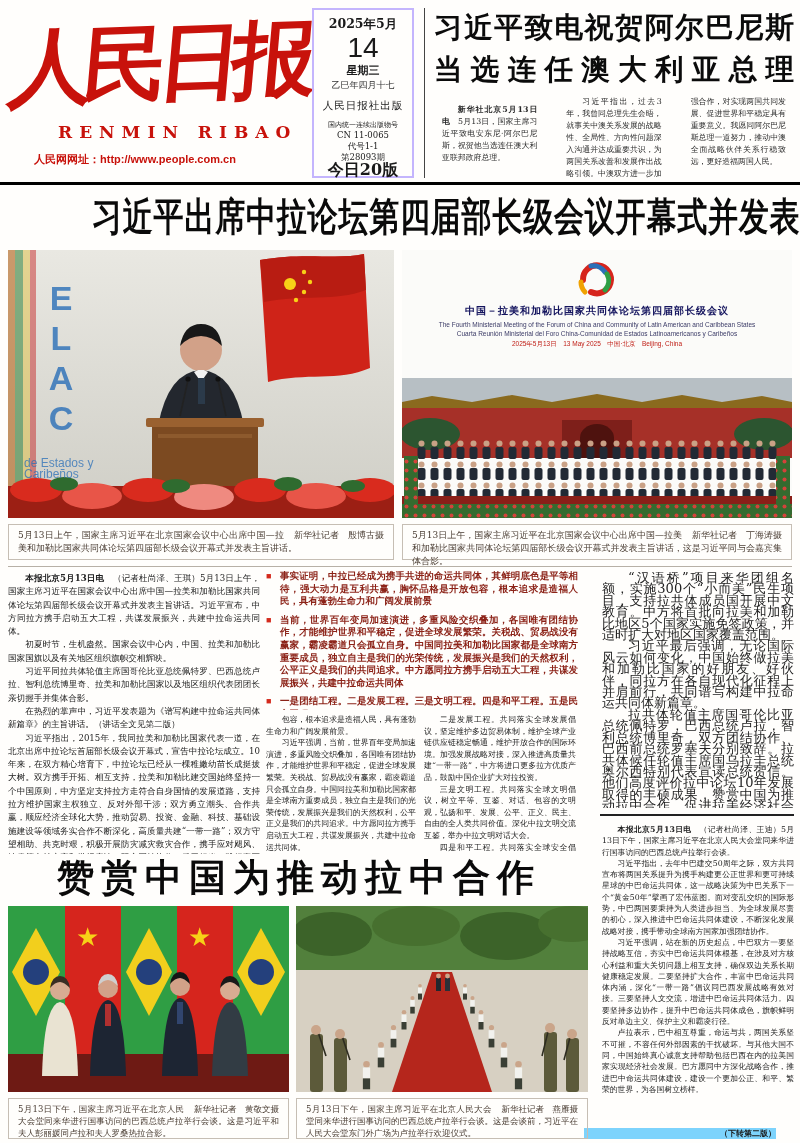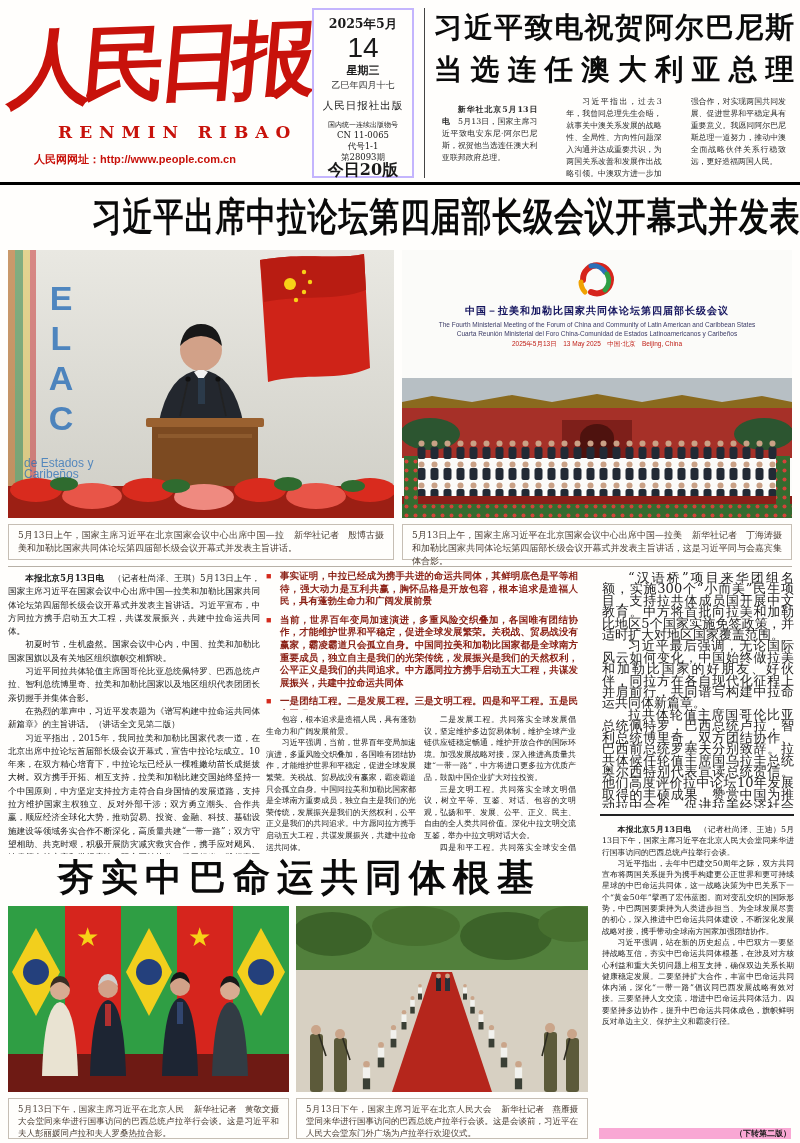--- a/index.html
+++ b/index.html
@@ -68,22 +68,22 @@
         font-family:"Liberation Sans",sans-serif;text-align:justify;text-indent:0;padding-left:14px;position:relative;}
   .bullets p::before{content:"■";color:#d42a1d;position:absolute;left:0;top:0;font-size:9px;}
   .subcol1{left:266px;top:714px;width:150px;height:140px;font-size:7.9px;line-height:11.6px;}
   .subcol2{left:424px;top:714px;width:152px;height:140px;font-size:7.9px;line-height:11.6px;}
   .rightcol{left:602px;top:572px;width:192px;height:236px;font-size:13px;line-height:11.4px;}
   .rc-rule{position:absolute;left:600px;top:814px;width:194px;height:2px;background:#222;}
   
   .headline2{position:absolute;left:10px;top:856px;width:578px;height:44px;text-align:center;
         font-weight:bold;font-size:37px;line-height:44px;color:#0a0a0a;letter-spacing:7px;white-space:nowrap;}
   .a2col{left:602px;top:824px;width:192px;height:316px;font-size:7.8px;line-height:11.3px;}
-  .turnnote{position:absolute;left:599px;top:1128px;width:192px;text-align:right;font-weight:bold;
-        font-size:8px;font-family:"DejaVu Serif",serif;background:#f9a8d4;}
+  .turnnote{position:absolute;left:584px;top:1128px;width:192px;text-align:right;font-weight:bold;
+        font-size:8px;font-family:"DejaVu Serif",serif;background:#7dd3fc;}
   b{font-family:inherit;}
 </style>
 </head>
 <body>
 
 <div class="page">
 
   <div class="logo">人民日报</div>
   <div class="logo-latin">RENMIN RIBAO</div>
   <div class="logo-url">人民网网址：http://www.people.com.cn</div>
@@ -239,25 +239,26 @@
       <p>四是和平工程。共同落实全球安全倡议，加强灾害治理、网络安全、反恐、反腐败、禁毒、打击跨国有组织犯罪等合作，努力维护地区安全稳定。</p>
     </div>
   <div class="colbase rightcol">
       <p>“汉语桥”项目来华团组名额，实施300个“小而美”民生项目，支持拉共体成员国开展中文教育。中方将首批向拉美和加勒比地区5个国家实施免签政策，并适时扩大对地区国家覆盖范围。</p>
       <p>习近平最后强调，无论国际风云如何变化，中国始终做拉美和加勒比国家的好朋友、好伙伴，同拉方在各自现代化征程上并肩前行，共同谱写构建中拉命运共同体新篇章。</p>
       <p>拉共体轮值主席国哥伦比亚总统佩特罗，巴西总统卢拉，智利总统博里奇，双方团结协作、巴西前总统罗塞夫分别致辞。拉共体候任轮值主席国乌拉圭总统奥尔西特别代表宣读总统贺信。他们高度评价拉中论坛10年发展取得的丰硕成果，赞赏中国为推动拉中合作、促进拉美经济社会发展作出的重大贡献。各方重申坚定支持一个中国原则。各方表示，习近平主席提出的构建人类命运共同体理念和三大全球倡议，为世界开辟了和平繁荣进步的光明前景，推动拉中命运共同体建设不断取得新进展，共创拉中合作美好未来。</p>
       <p>蔡奇、尹力等出席上述活动。</p>
     </div>
   <div class="rc-rule"></div>
 
-  <div class="headline2">夯实中巴命运共同体根基</div>
+  <div class="headline2">赞赏中国为推动拉中合作</div>
   <div class="colbase a2col">
       <p><b>本报北京5月13日电</b>　（记者杜尚泽、王迪）5月13日下午，国家主席习近平在北京人民大会堂同来华进行国事访问的巴西总统卢拉举行会谈。</p>
       <p>习近平指出，去年中巴建交50周年之际，双方共同宣布将两国关系提升为携手构建更公正世界和更可持续星球的中巴命运共同体，这一战略决策为中巴关系下一个“黄金50年”擘画了宏伟蓝图。面对变乱交织的国际形势，中巴两国要秉持为人类进步担当、为全球发展尽责的初心，深入推进中巴命运共同体建设，不断深化发展战略对接，携手带动全球南方国家加强团结协作。</p>
       <p>习近平强调，站在新的历史起点，中巴双方一要坚持战略互信，夯实中巴命运共同体根基，在涉及对方核心利益和重大关切问题上相互支持，确保双边关系长期健康稳定发展。二要坚持扩大合作，丰富中巴命运共同体内涵，深化“一带一路”倡议同巴西发展战略有效对接。三要坚持人文交流，增进中巴命运共同体活力。四要坚持多边协作，提升中巴命运共同体成色，旗帜鲜明反对单边主义、保护主义和霸凌行径。</p>
+      <p>卢拉表示，巴中相互尊重，命运与共，两国关系坚不可摧，不容任何外部因素的干扰破坏。与其他大国不同，中国始终真心诚意支持帮助包括巴西在内的拉美国家实现经济社会发展。巴方愿同中方深化战略合作，推进巴中命运共同体建设，建设一个更加公正、和平、繁荣的世界，为各国树立榜样。</p>
     </div>
   <div class="turnnote">（下转第二版）</div>
 
   <div class="ph ph3">
     <svg width="281" height="186" viewBox="0 0 281 186">
       <rect width="281" height="186" fill="#d6d2c8"></rect>
       <g>
         <rect x="0" y="0" width="57" height="156" fill="#2f9e44"></rect>
         <polygon points="28,22 52,66 28,110 4,66" fill="#f2cf1d"></polygon>
         <circle cx="28" cy="66" r="13" fill="#24407c"></circle>

